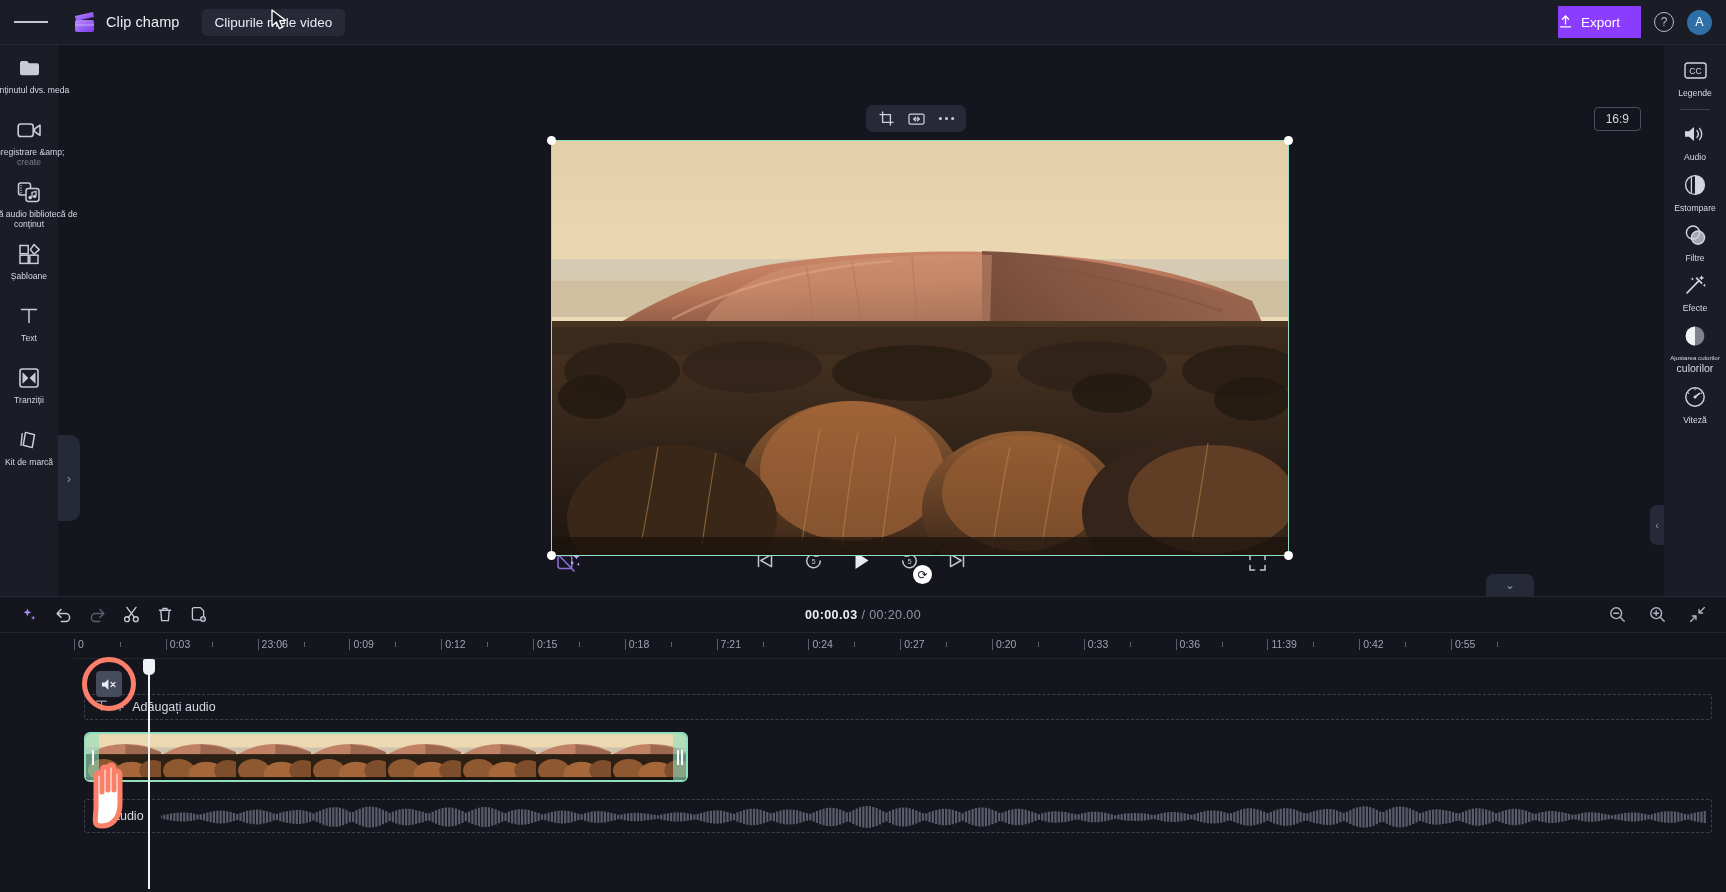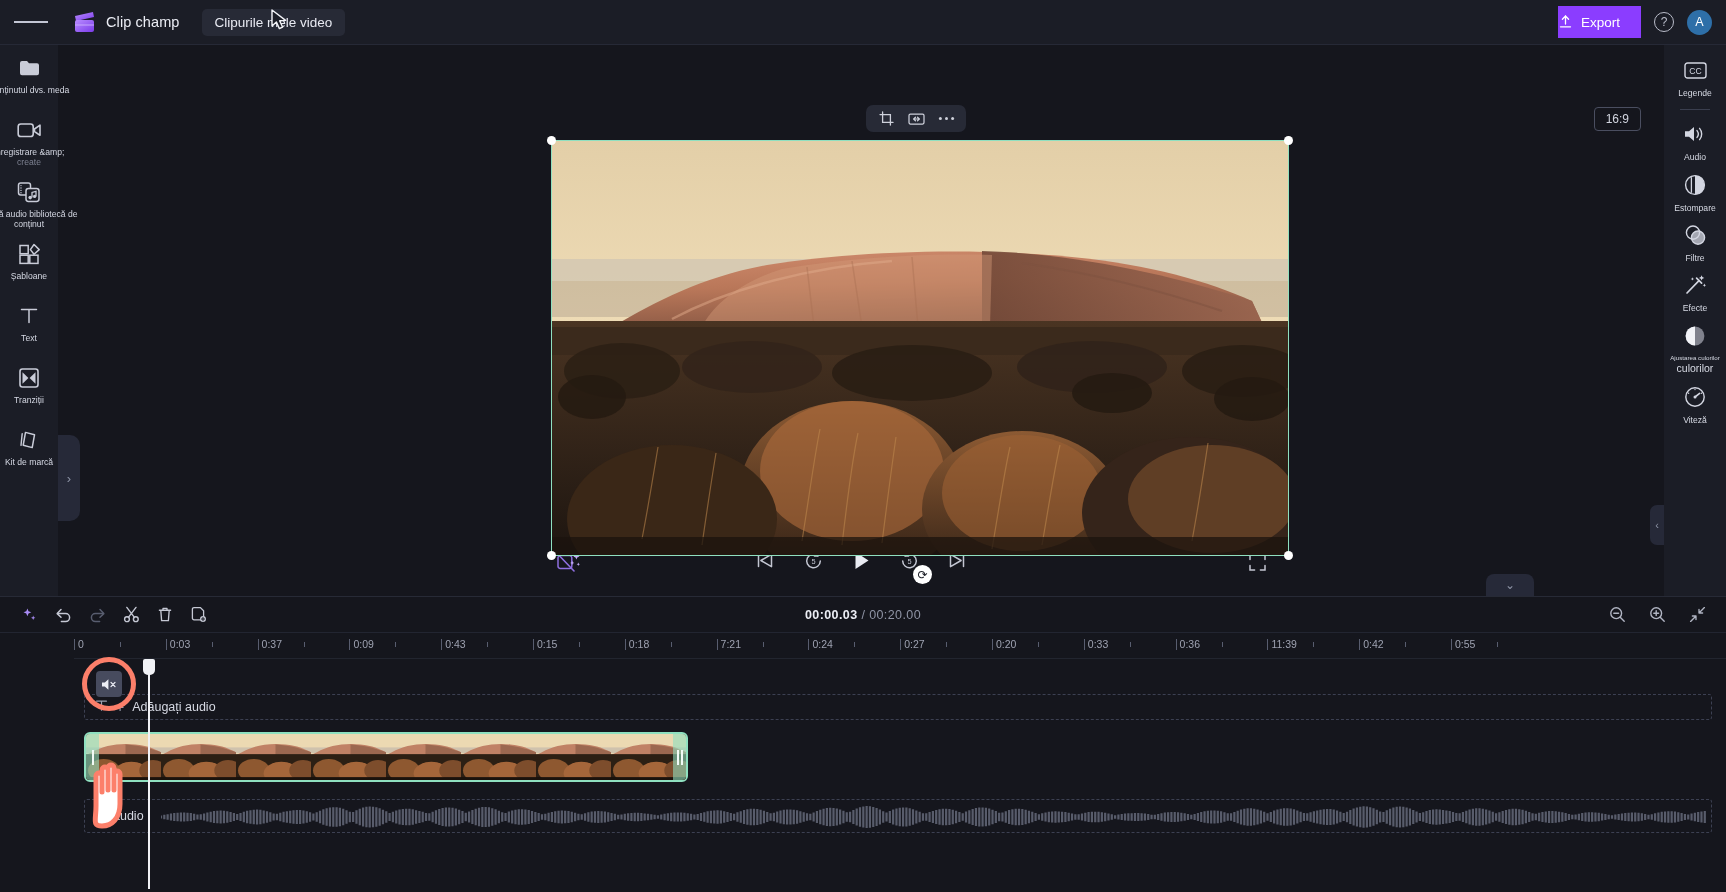--- a/index.html
+++ b/index.html
@@ -655,35 +655,35 @@
         </div>
         <div class="tick" style="left: 91.8px;">
           <div class="bar"></div>
           <div class="lb">0:03</div>
         </div>
         <div class="tick minor" style="left: 137.7px;">
           <div class="bar"></div>
         </div>
         <div class="tick" style="left: 183.6px;">
           <div class="bar"></div>
-          <div class="lb">0:37</div>
+          <div class="lb">23:06</div>
         </div>
         <div class="tick minor" style="left: 229.5px;">
           <div class="bar"></div>
         </div>
         <div class="tick" style="left: 275.4px;">
           <div class="bar"></div>
           <div class="lb">0:09</div>
         </div>
         <div class="tick minor" style="left: 321.3px;">
           <div class="bar"></div>
         </div>
         <div class="tick" style="left: 367.2px;">
           <div class="bar"></div>
-          <div class="lb">0:43</div>
+          <div class="lb">0:12</div>
         </div>
         <div class="tick minor" style="left: 413.1px;">
           <div class="bar"></div>
         </div>
         <div class="tick" style="left: 459px;">
           <div class="bar"></div>
           <div class="lb">0:15</div>
         </div>
         <div class="tick minor" style="left: 504.9px;">
           <div class="bar"></div>

